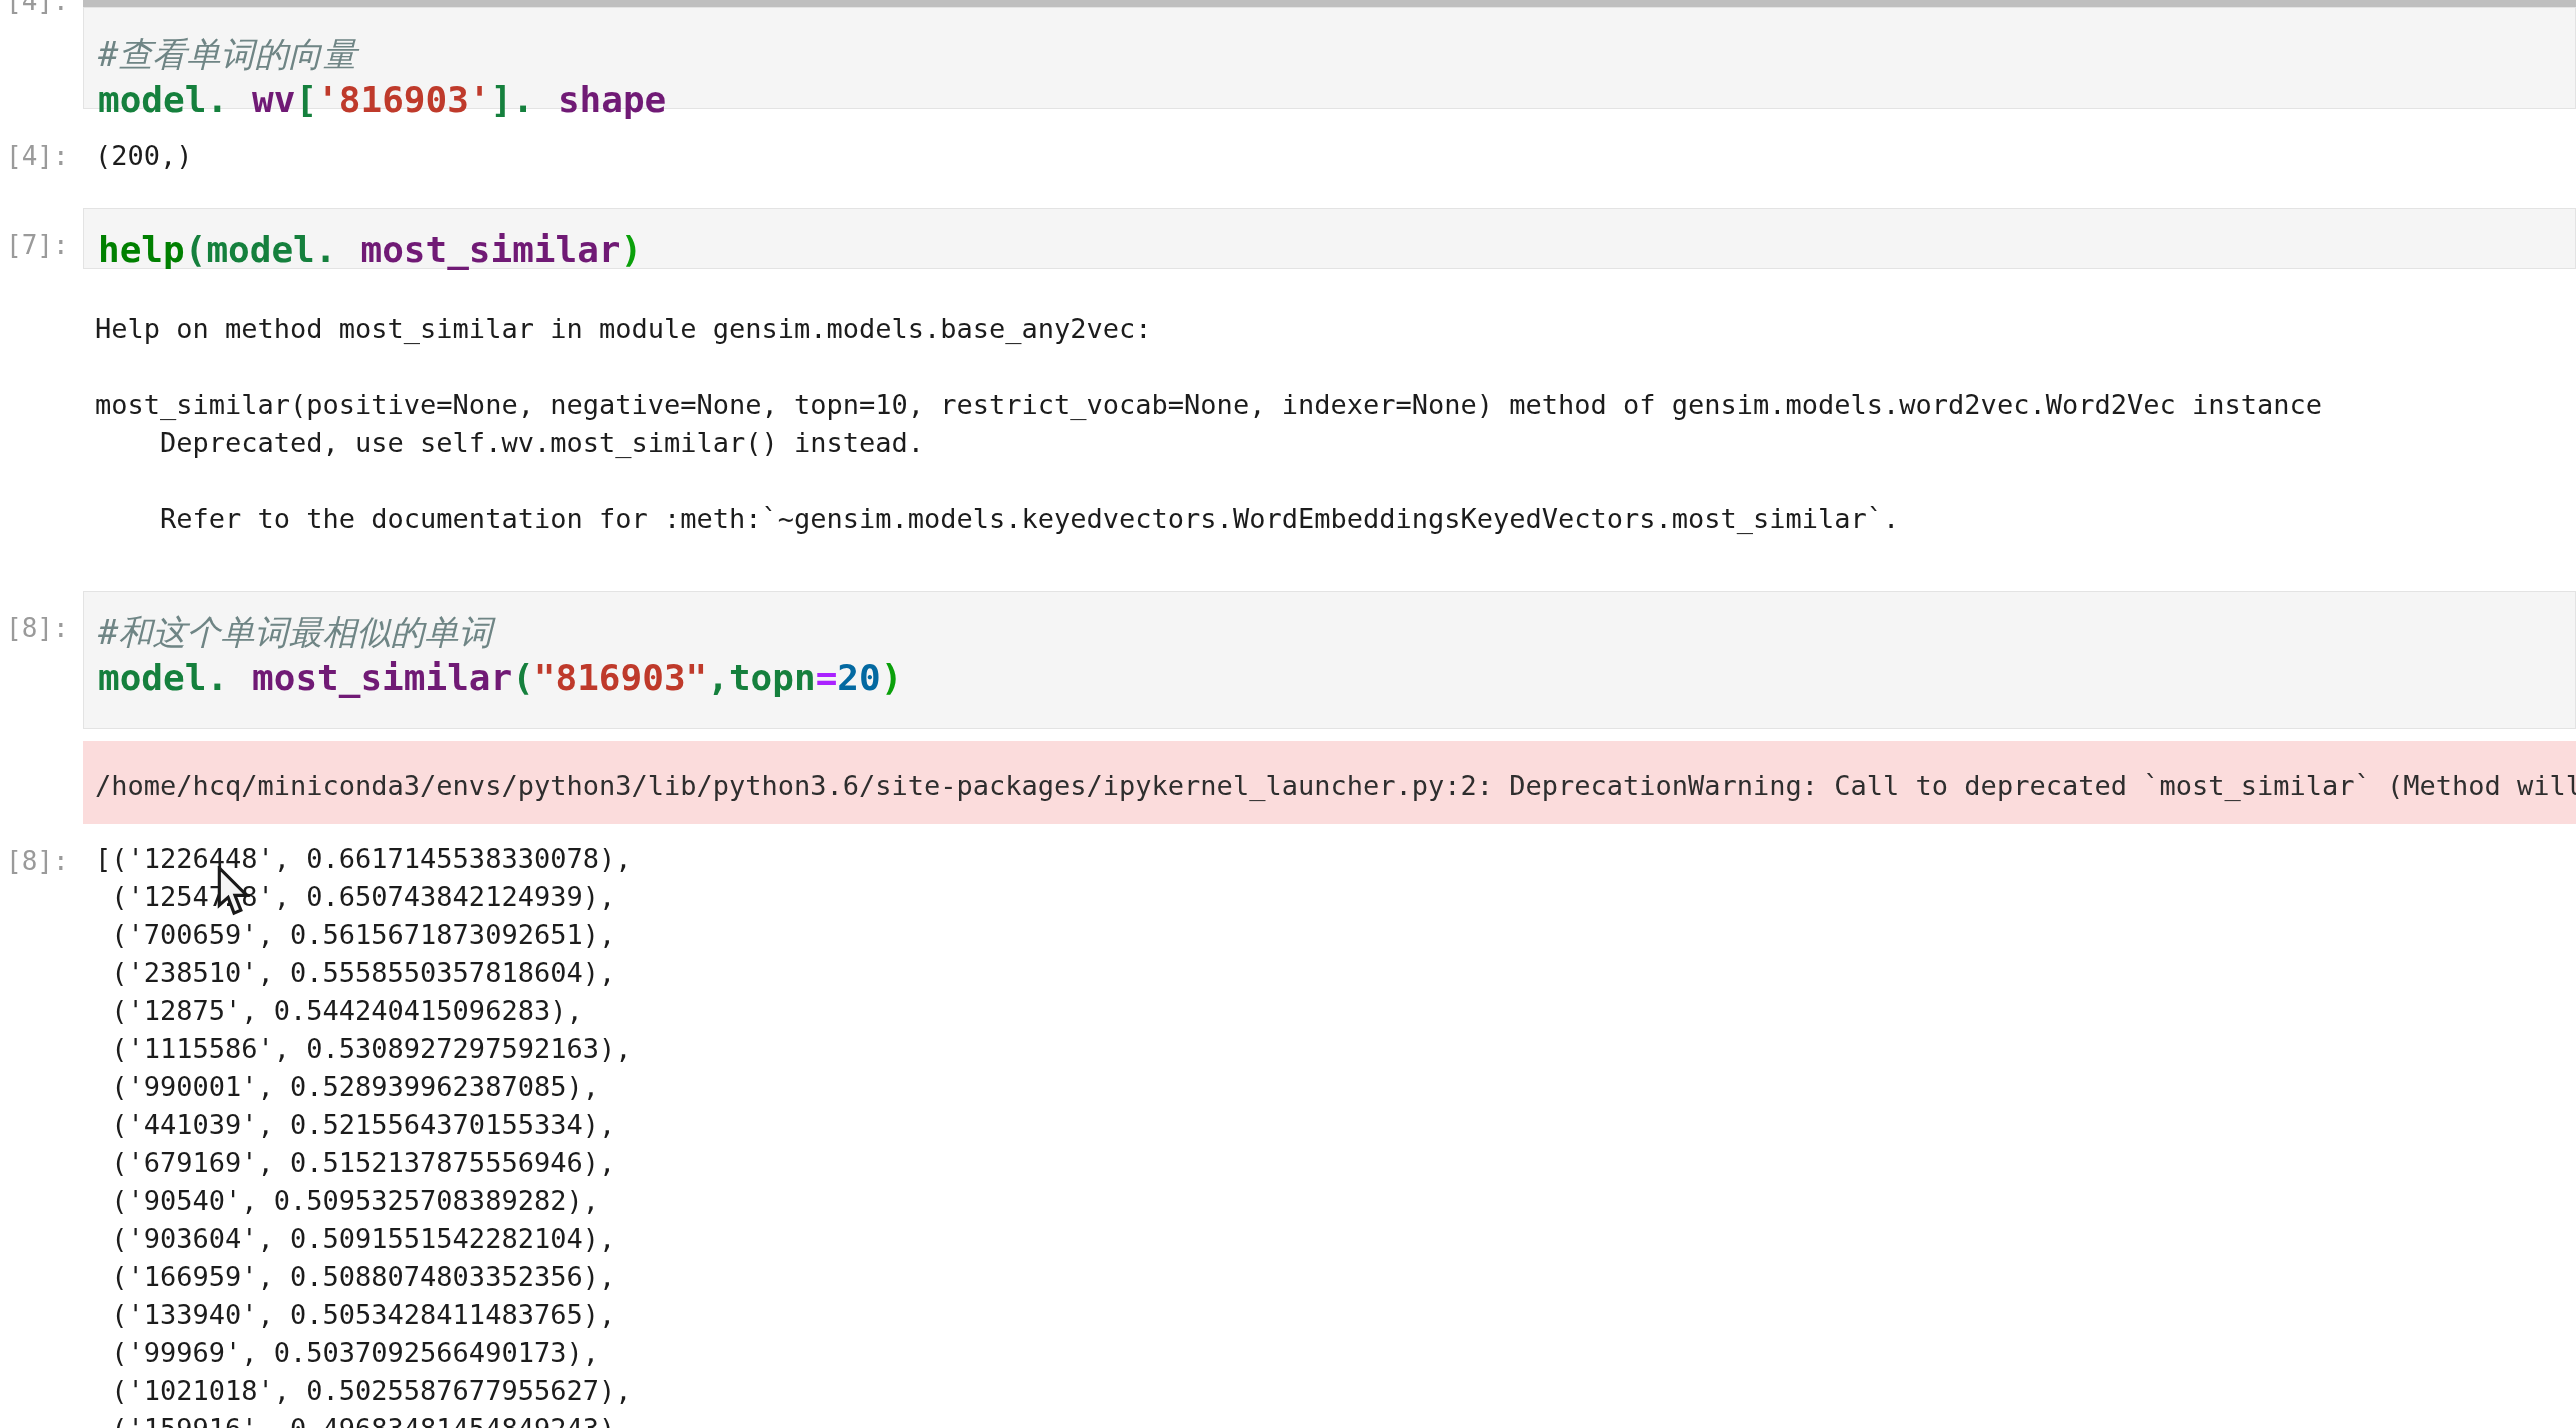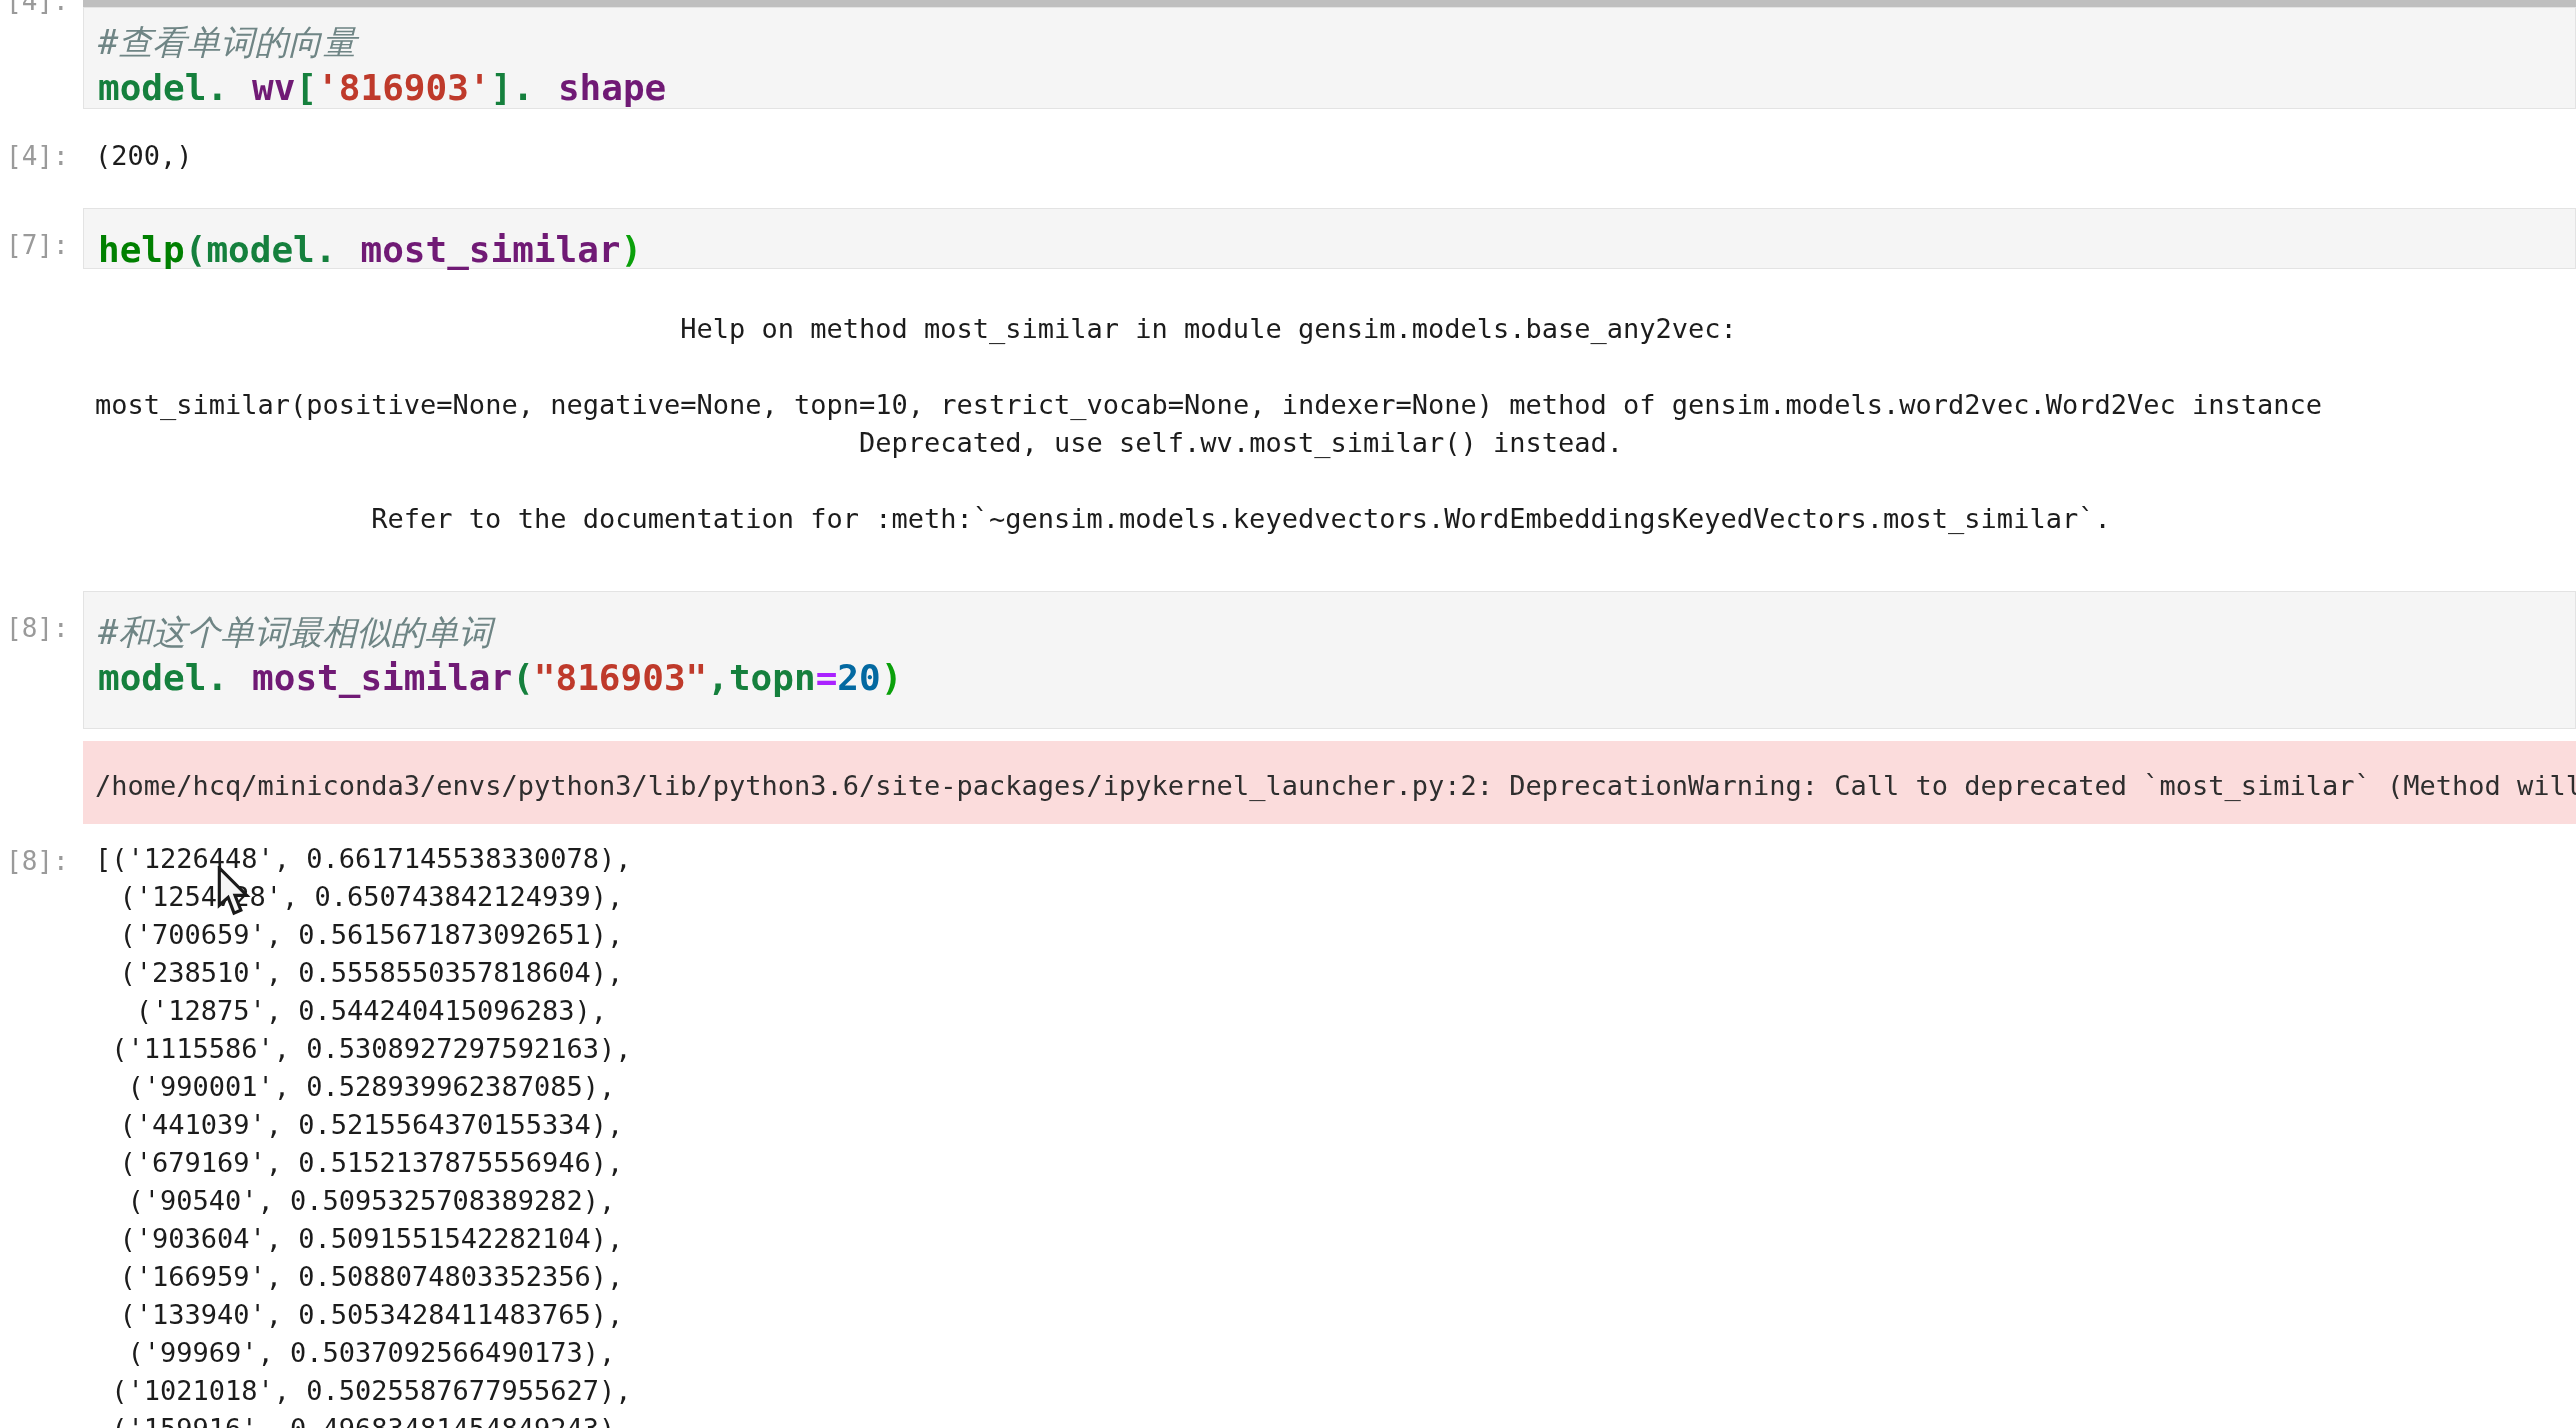--- a/index.html
+++ b/index.html
@@ -47,21 +47,20 @@
   .tok-num{color:#0369a1;}
   .tok-op{color:#aa22ff;}
   .tok-match{color:#0aa00a;}
   pre.output{
     margin:0;
     font-family:"DejaVu Sans Mono","Liberation Mono",monospace;
     font-size:27px;
     line-height:38px;
     color:#1c1c1c;
     white-space:pre;
-    text-align:center;
   }
   pre.results{line-height:38px;}
   .stderr{
     left:83px;right:0;
     background:#fbdcdc;
     box-sizing:border-box;
   }
   .stderr pre{color:#2e2e2e;}
   #top-strip{
     left:83px;right:0;top:0;height:7px;
@@ -70,21 +69,21 @@
   #cursor-svg{pointer-events:none;}
 </style>
 </head>
 <body>
 
 <div id="stage">
 
   <div id="top-strip" class="abs"></div>
 
   <div class="abs prompt" style="left:6px;top:-14px;">[4]:</div>
-  <div class="abs cell-input" style="top:7px;height:102px;padding-top:12px;">
+  <div class="abs cell-input" style="top:7px;height:102px;padding-top:24px;">
     <div class="comment-line">#查看单词的向量</div>
     <div class="code-line"><span class="tok-k">model</span><span class="tok-k">.</span><span class="tok-prop">wv</span><span class="tok-k">[</span><span class="tok-str">'816903'</span><span class="tok-k">]</span><span class="tok-k">.</span><span class="tok-prop">shape</span></div>
   </div>
   <div class="abs prompt" style="left:6px;top:141px;">[4]:</div>
   <pre class="abs output" style="left:95px;top:137px;">(200,)</pre>
 
   <div class="abs prompt" style="left:6px;top:230px;">[7]:</div>
   <div class="abs cell-input" style="top:208px;height:61px;padding-top:18px;">
     <div class="code-line"><span class="tok-builtin">help</span><span class="tok-k">(</span><span class="tok-k">model</span><span class="tok-k">.</span><span class="tok-prop">most_similar</span><span class="tok-match">)</span></div>
   </div>

